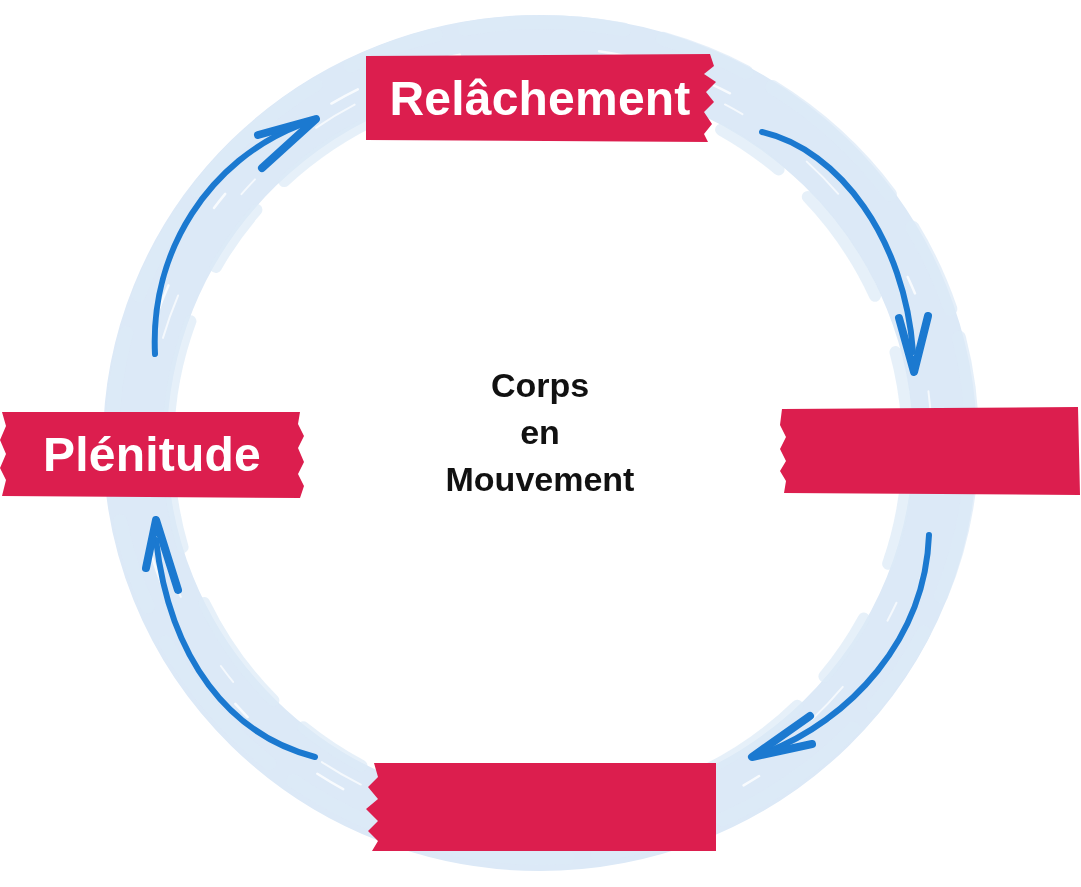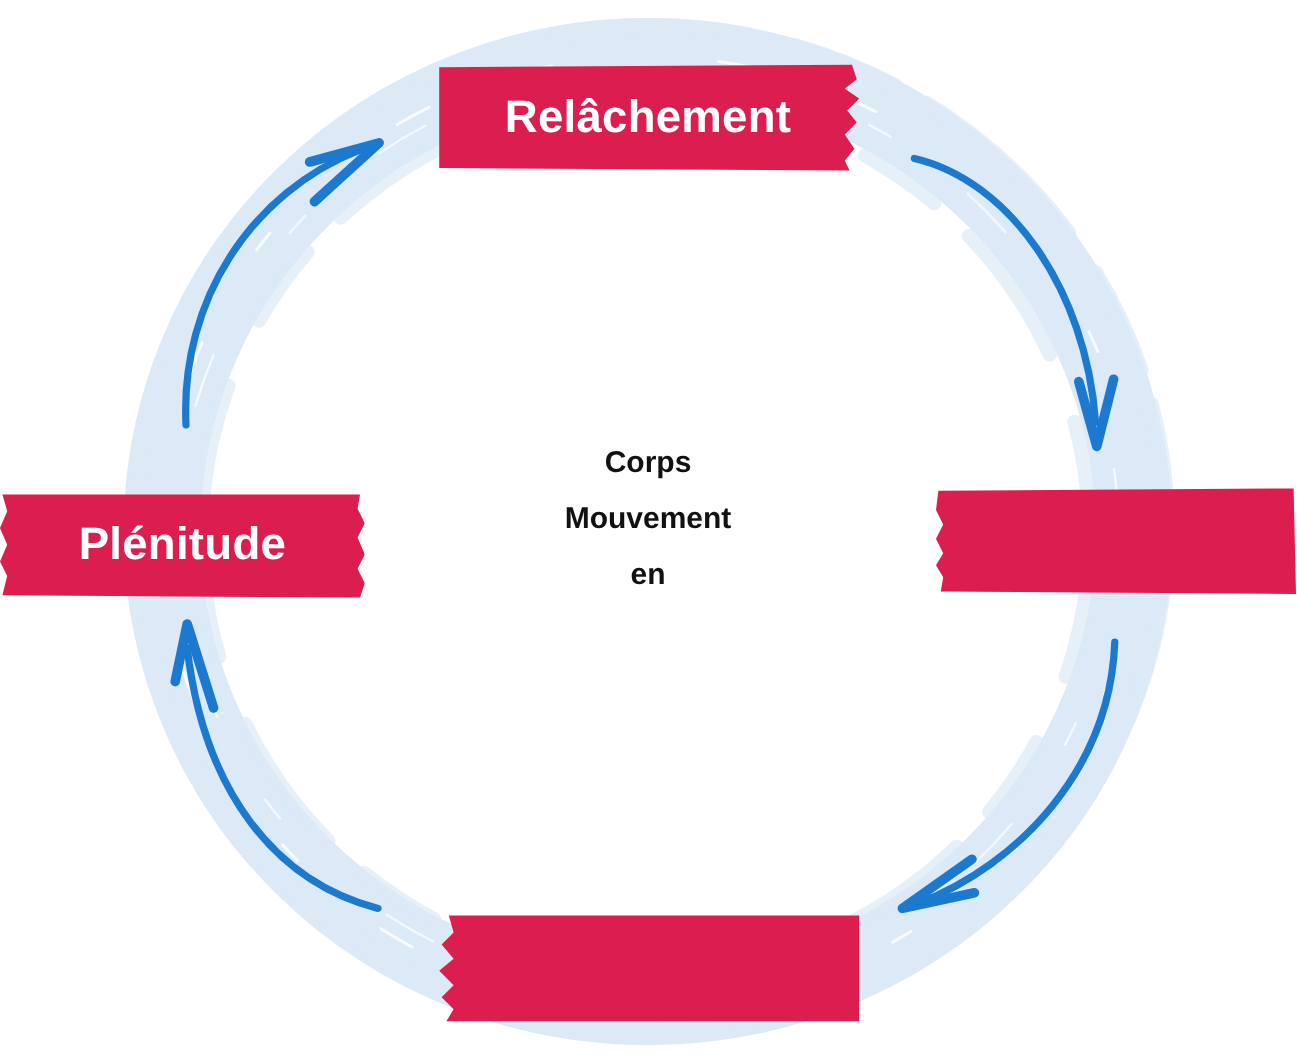--- a/index.html
+++ b/index.html
@@ -2,33 +2,33 @@
 <html><head>
   <meta charset="utf-8">
   <style>
     html, body { margin: 0; padding: 0; background: #ffffff; }
     body { width: 1081px; height: 887px; position: relative; overflow: hidden;
            font-family: "Liberation Sans", "DejaVu Sans", sans-serif; }
     #diagram { position: absolute; left: 0; top: 0; width: 1081px; height: 887px; }
     .label-box {
       position: absolute;
       display: flex; align-items: center; justify-content: center;
-      color: #ffffff; font-weight: bold; font-size: 38px;
+      color: #ffffff; font-weight: bold; font-size: 48px;
       letter-spacing: 0.2px;
     }
     .label-box svg { position: absolute; left: 0; top: 0; width: 100%; height: 100%; }
     .label-box span { position: relative; z-index: 1; }
     #box-top    { left: 362px; top: 52px;  width: 356px; height: 92px; }
     #box-left   { left: 0px;   top: 408px; width: 304px; height: 92px; }
     #box-right  { left: 778px; top: 405px; width: 303px; height: 92px; }
     #box-bottom { left: 364px; top: 759px; width: 356px; height: 96px; }
     #center-text {
       position: absolute; left: 390px; top: 362px; width: 300px;
       text-align: center; color: #111111; font-weight: bold;
-      font-size: 25px; line-height: 47px;
+      font-size: 34px; line-height: 47px;
     }
     #center-text div { display: block; }
   </style>
 </head>
 <body>
 
 <svg id="diagram" viewBox="0 0 1081 887" xmlns="http://www.w3.org/2000/svg">
 
   <g id="ring" fill="none" stroke="#DCE9F7" stroke-linecap="round">
     <ellipse cx="540" cy="443" rx="405" ry="396" stroke-width="64"></ellipse>
@@ -75,15 +75,15 @@
 
 <div id="box-left" class="label-box">
   <svg viewBox="0 0 304 92" preserveAspectRatio="none">
     <path d="M2 4 L300 4 L298 16 L304 28 L298 40 L304 54 L298 66 L304 78 L300 90 L2 88 L6 72 L0 60 L6 46 L0 32 L6 18 Z" fill="#DC1E4E"></path>
   </svg>
   <span>Plénitude</span>
 </div>
 
 <div id="center-text">
   <div>Corps</div>
+  <div>en</div>
   <div>Mouvement</div>
-  <div>en</div>
 </div>
 
 </body></html>

